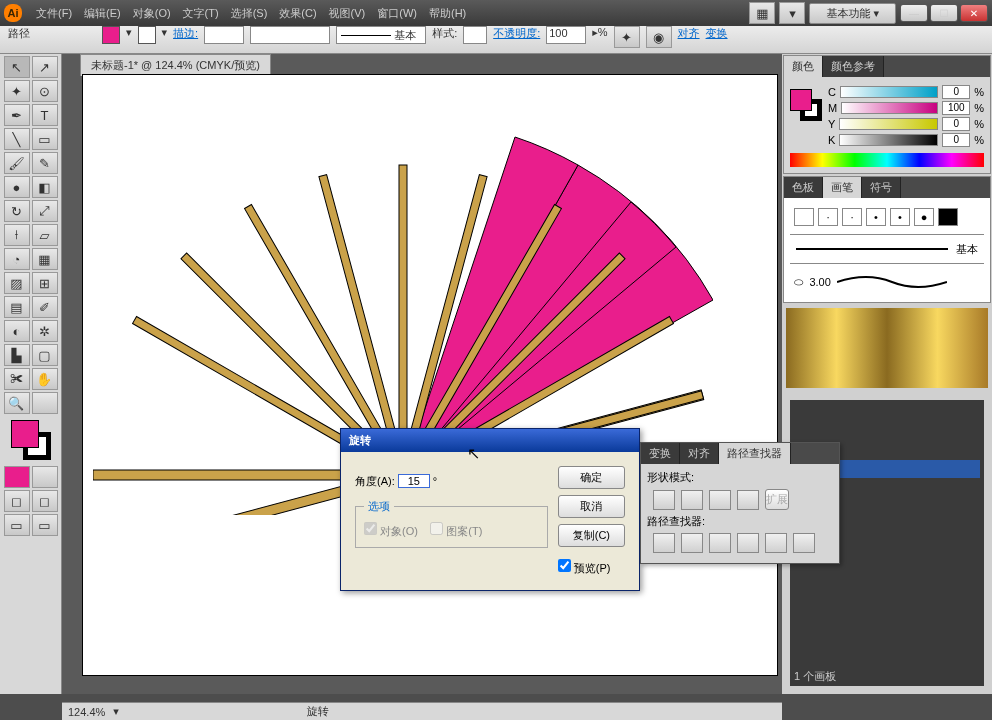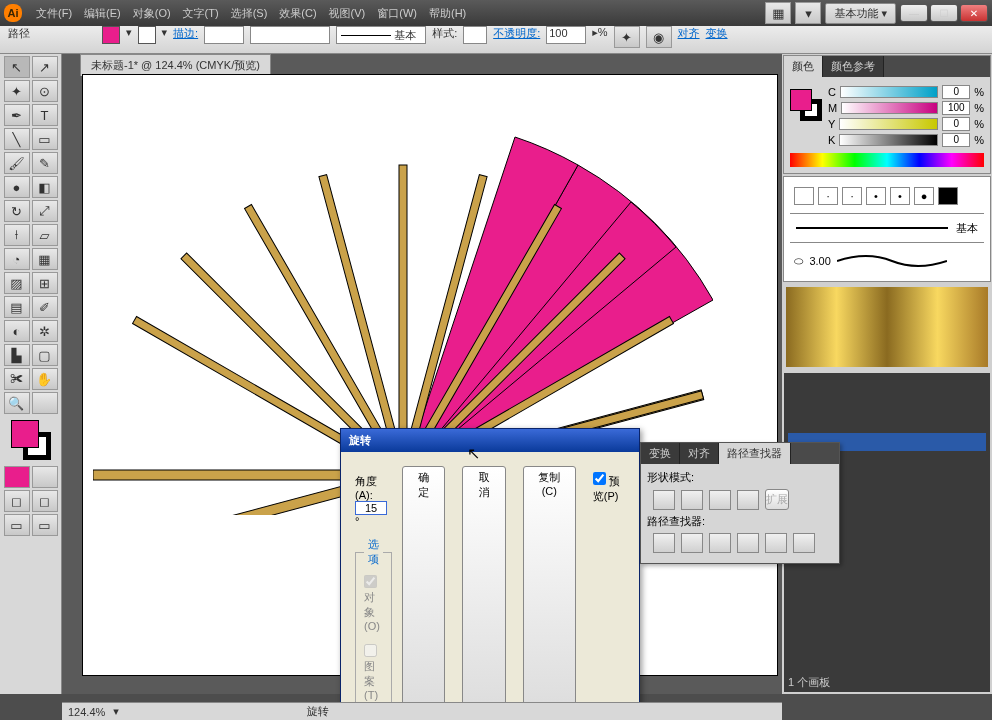--- a/index.html
+++ b/index.html
@@ -5,21 +5,21 @@
 *{margin:0;padding:0;box-sizing:border-box;font-family:"Microsoft YaHei",SimSun,sans-serif;font-size:11px;}
 body{background:#4d4d4d;width:992px;height:720px;overflow:hidden;position:relative;}
 .titlebar{height:26px;background:linear-gradient(#5a5a5a,#3a3a3a);display:flex;align-items:center;color:#ccc;padding:0 4px;}
 .titlebar .ai-logo{width:18px;height:18px;background:#ff7f00;color:#3a2400;display:flex;align-items:center;justify-content:center;font-weight:bold;border-radius:8px;margin-right:10px;}
 .titlebar .menu{display:flex;gap:4px;}
 .titlebar .menu span{padding:2px 4px;cursor:default;}
 .titlebar .right{margin-left:auto;display:flex;gap:4px;align-items:center;}
 .winbtns{display:flex;gap:2px;}
 .winbtn{width:28px;height:18px;background:linear-gradient(#f0f0f0,#c8c8c8);border:1px solid #555;border-radius:3px;display:flex;align-items:center;justify-content:center;font-size:10px;}
 .winbtn.close{background:linear-gradient(#f08080,#c83232);color:#fff;}
-.workspace{background:linear-gradient(#e8e8e8,#c8c8c8);border:1px solid #888;padding:2px 8px;border-radius:2px;color:#333;text-align:right;}
+.workspace{background:linear-gradient(#e8e8e8,#c8c8c8);border:1px solid #888;padding:2px 16px;border-radius:2px;color:#333;text-align:right;}
 .ctrlbar{height:28px;background:linear-gradient(#ececec,#d4d4d4);border-bottom:1px solid #888;display:flex;padding:0 8px;gap:6px;color:#333;}
 .swatch{width:18px;height:18px;border:1px solid #555;}
 .magenta{background:#e91e8c;}
 .spin{width:40px;height:18px;border:1px solid #888;background:#fff;padding:0 2px;}
 .combo{height:18px;border:1px solid #888;background:#fff;display:flex;align-items:center;padding:0 4px;}
 .link{color:#0066cc;text-decoration:underline;}
 .main{display:flex;height:640px;}
 .toolpanel{width:62px;background:#d8d8d8;border-right:1px solid #888;display:flex;flex-direction:column;align-items:center;padding:2px;}
 .toolgrid{display:grid;grid-template-columns:26px 26px;gap:2px;}
 .tool{width:26px;height:22px;background:linear-gradient(#e8e8e8,#c8c8c8);border:1px solid #999;display:flex;align-items:center;justify-content:center;font-size:13px;color:#333;}
@@ -45,21 +45,21 @@
 .val{width:28px;height:14px;border:1px solid #888;background:#fff;text-align:center;font-size:10px;}
 .spectrum{height:14px;background:linear-gradient(to right,red,yellow,lime,cyan,blue,magenta,red);margin-top:4px;}
 .swatches-row{display:flex;gap:4px;padding:4px;}
 .sw{width:20px;height:18px;border:1px solid #888;background:#fff;display:flex;align-items:center;justify-content:center;}
 .brushline{height:30px;border-top:1px solid #888;border-bottom:1px solid #888;margin:4px 0;display:flex;align-items:center;justify-content:flex-end;padding:0 6px;}
 .gradient-preview{height:80px;background:linear-gradient(to right,#8a6a20,#f8d860,#8a6a20,#f8d860,#a87a28);margin:4px;}
 .dialog{position:absolute;top:428px;left:340px;width:300px;background:#ece9d8;border:1px solid #0a246a;box-shadow:2px 2px 6px rgba(0,0,0,0.4);}
 .dlgtitle{background:linear-gradient(#3a6ad8,#0a3a9a);color:#fff;padding:4px 8px;font-weight:bold;}
 .dlgbody{padding:14px;display:flex;gap:10px;}
 .dlgleft{flex:1;}
-.dlgbtns{display:flex;flex-direction:row;gap:17px;}
+.dlgbtns{display:flex;flex-direction:column;gap:6px;}
 .dlgbtn{padding:3px 14px;background:linear-gradient(#fff,#ddd);border:1px solid #888;border-radius:3px;text-align:center;}
 .fieldset{border:1px solid #aaa;padding:8px;margin-top:10px;color:#888;}
 .fieldset legend{color:#0066cc;padding:0 4px;}
 .input-angle{width:32px;border:1px solid #3a6ad8;background:#fff;text-align:center;}
 .floatpanel{position:absolute;top:442px;left:640px;width:200px;background:#d6d6d6;border:1px solid #555;box-shadow:2px 2px 4px rgba(0,0,0,0.3);}
 .floatpanel .paneltabs{background:#4a4a4a;}
 .pf-row{display:flex;gap:6px;padding:4px 6px;align-items:center;}
 .pf-btn{width:22px;height:20px;background:linear-gradient(#f0f0f0,#d0d0d0);border:1px solid #888;}
 .statusbar{position:absolute;bottom:0;left:62px;right:210px;height:18px;background:#d8d8d8;border-top:1px solid #888;display:flex;align-items:center;padding:0 6px;color:#333;}
 .cursor{position:absolute;top:444px;left:467px;font-size:16px;color:#000;pointer-events:none;}
@@ -230,20 +230,25 @@
                 <div class="slider cmyk-k"></div>
                 <div class="val">0</div>
                 <span>%</span>
               </div>
           </div>
         </div>
         <div class="spectrum"></div>
       </div>
     </div>
     <div class="panel">
+      <div class="paneltabs">
+          <div class="ptab">色板</div>
+          <div class="ptab active">画笔</div>
+          <div class="ptab">符号</div>
+        </div>
       <div class="panelbody" style="background:#fff">
         <div class="swatches-row">
           <div class="sw"></div>
             <div class="sw">·</div>
             <div class="sw">·</div>
             <div class="sw">•</div>
             <div class="sw">•</div>
             <div class="sw">●</div>
             <div class="sw" style="background:#000"></div>
         </div>
@@ -254,21 +259,21 @@
         <div style="display:flex;align-items:center;gap:6px;padding:4px">
             <span>⬭</span>
             <span>3.00</span>
             <svg width="110" height="20">
               <path d="M0,10 Q30,0 55,10 T110,10" stroke="#000" fill="none" stroke-width="2"></path>
             </svg>
           </div>
       </div>
     </div>
     <div class="gradient-preview"></div>
-    <div style="flex:1;background:#3a3a3a;margin:2px;position:relative">
+    <div style="flex:1;background:#3a3a3a;margin:8px;position:relative">
       <div style="background:#2a5aa8;height:18px;margin:60px 4px"></div>
       <div style="position:absolute;bottom:2px;left:4px;color:#ccc">1 个画板</div>
     </div>
   </div>
 </div>
 
 <div class="dialog">
   <div class="dlgtitle">旋转</div>
   <div class="dlgbody">
     <div class="dlgleft">

